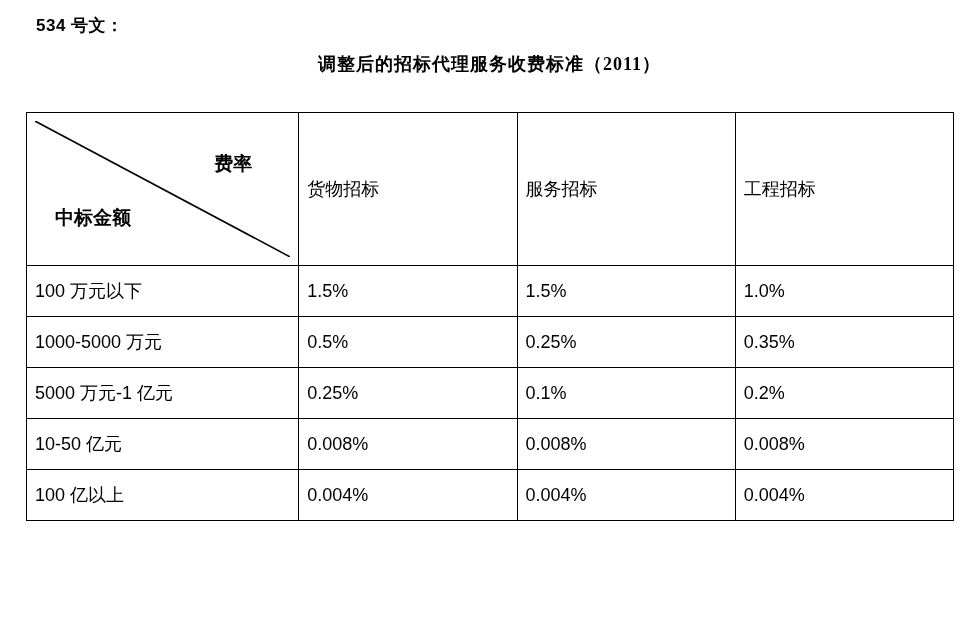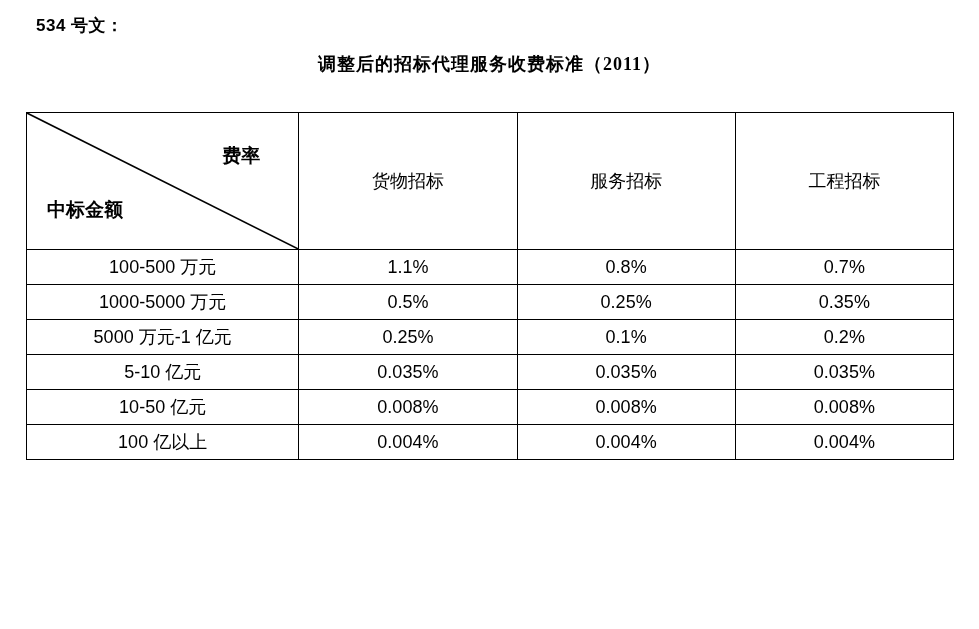--- a/index.html
+++ b/index.html
@@ -44,26 +44,26 @@
     position: absolute;
     left: 26px;
     top: 112px;
     width: 928px;
     border-collapse: collapse;
     table-layout: fixed;
   }
   table.fee-table td,
   table.fee-table th {
     border: 1px solid #000000;
-    text-align: center;
+    text-align: left;
     vertical-align: middle;
     font-family: "Liberation Sans", sans-serif;
     font-size: 18px;
     font-weight: normal;
-    padding: 0;
+    padding: 8px;
   }
   .col-first { width: 272px; }
   .col-rest  { width: 218px; }
 
   .corner-cell {
     position: relative;
     height: 136px;
     padding: 0;
   }
   .corner-inner {
@@ -142,42 +142,36 @@
             <span class="corner-bottom-label">中标金额</span>
           </div>
         </th>
         <th class="head-cell">货物招标</th>
         <th class="head-cell">服务招标</th>
         <th class="head-cell">工程招标</th>
       </tr>
     </thead>
     <tbody>
       <tr class="body-row">
-        <td class="amount-cell">100-500 万元</td>
-        <td class="rate-cell">1.1%</td>
-        <td class="rate-cell">0.8%</td>
-        <td class="rate-cell">0.7%</td>
+        <td class="amount-cell">100 万元以下</td>
+        <td class="rate-cell">1.5%</td>
+        <td class="rate-cell">1.5%</td>
+        <td class="rate-cell">1.0%</td>
       </tr>
       <tr class="body-row">
         <td class="amount-cell">1000-5000 万元</td>
         <td class="rate-cell">0.5%</td>
         <td class="rate-cell">0.25%</td>
         <td class="rate-cell">0.35%</td>
       </tr>
       <tr class="body-row">
         <td class="amount-cell">5000 万元-1 亿元</td>
         <td class="rate-cell">0.25%</td>
         <td class="rate-cell">0.1%</td>
         <td class="rate-cell">0.2%</td>
-      </tr>
-      <tr class="body-row">
-        <td class="amount-cell">5-10 亿元</td>
-        <td class="rate-cell">0.035%</td>
-        <td class="rate-cell">0.035%</td>
-        <td class="rate-cell">0.035%</td>
       </tr>
       <tr class="body-row">
         <td class="amount-cell">10-50 亿元</td>
         <td class="rate-cell">0.008%</td>
         <td class="rate-cell">0.008%</td>
         <td class="rate-cell">0.008%</td>
       </tr>
       <tr class="body-row">
         <td class="amount-cell">100 亿以上</td>
         <td class="rate-cell">0.004%</td>

